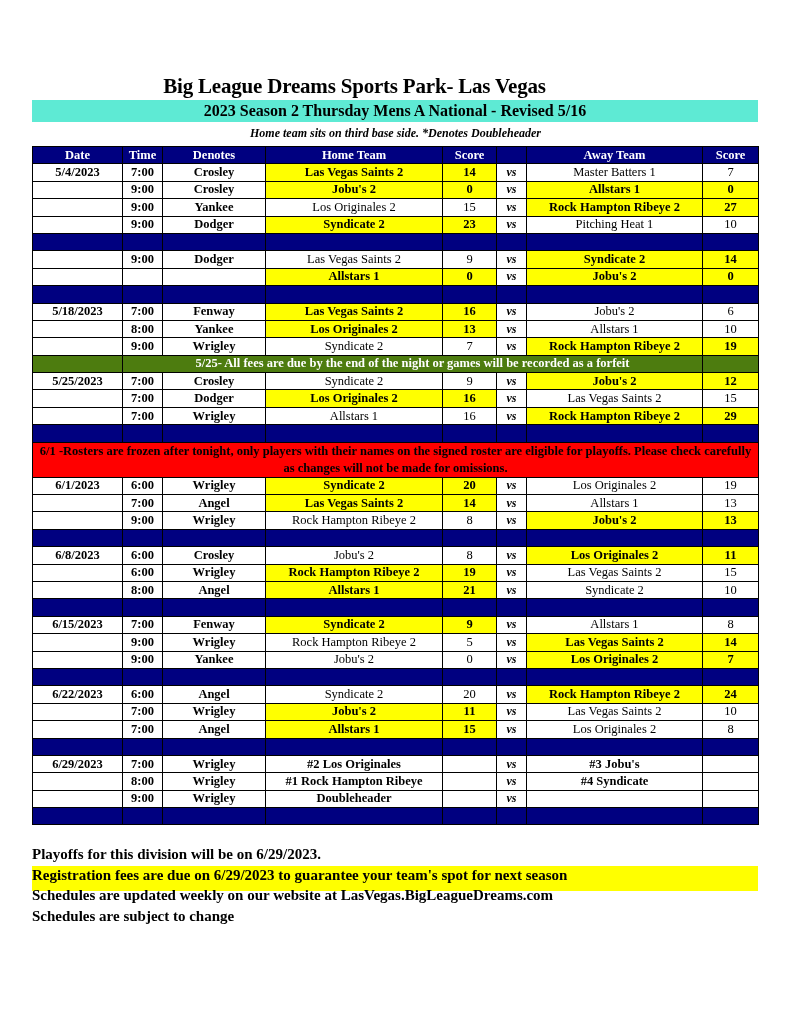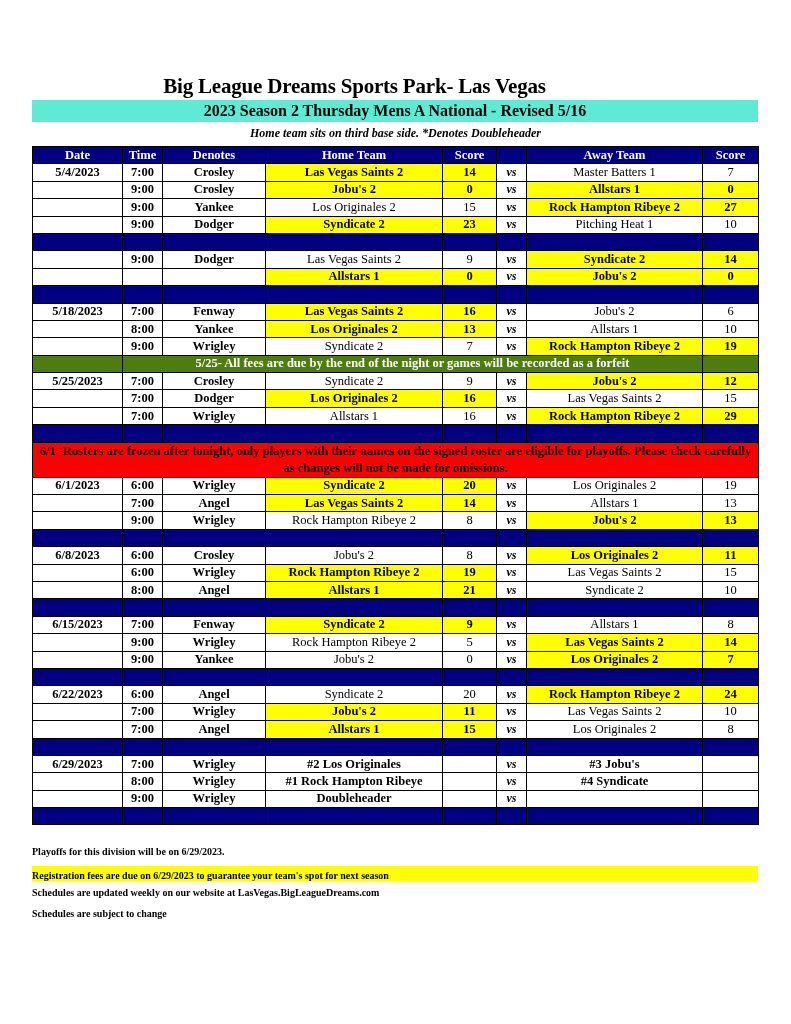--- a/index.html
+++ b/index.html
@@ -17,23 +17,23 @@
   table.sched td, table.sched th { border: 1.5px solid #000; padding: 0; height: 16.4px;
                 text-align: center; white-space: nowrap; overflow: hidden; line-height: 15px; }
   table.sched th { background: #000080; color: #fff; font-weight: bold; }
   td.b { font-weight: bold; }
   td.win { background: #ffff00; font-weight: bold; }
   td.vs { font-weight: bold; font-style: italic; font-size: 12px; }
   tr.spacer td { background: #000080; }
   tr.notice td { background: #4d7c0f; color: #fff; font-weight: bold; }
   tr.red td { background: #ff0000; color: #000000; font-weight: bold; height: 34px;
               line-height: 17px; white-space: normal; }
-  .footer { position: absolute; left: 32px; width: 726px; font-weight: bold; font-size: 10px; }
+  .footer { position: absolute; left: 32px; width: 726px; font-weight: bold; font-size: 15px; }
   .f1 { top: 846px; }
-  .f2 { top: 866px; background: #ffff00; height: 15px; line-height: 19px; }
+  .f2 { top: 866px; background: #ffff00; height: 25px; line-height: 19px; }
   .f3 { top: 887px; }
   .f4 { top: 908px; }
 </style>
 </head>
 <body>
 
 <div class="title">Big League Dreams Sports Park- Las Vegas</div>
 <div class="subtitle">2023 Season 2 Thursday Mens A National - Revised 5/16</div>
 <div class="note">Home team sits on third base side.  *Denotes Doubleheader</div>
 

